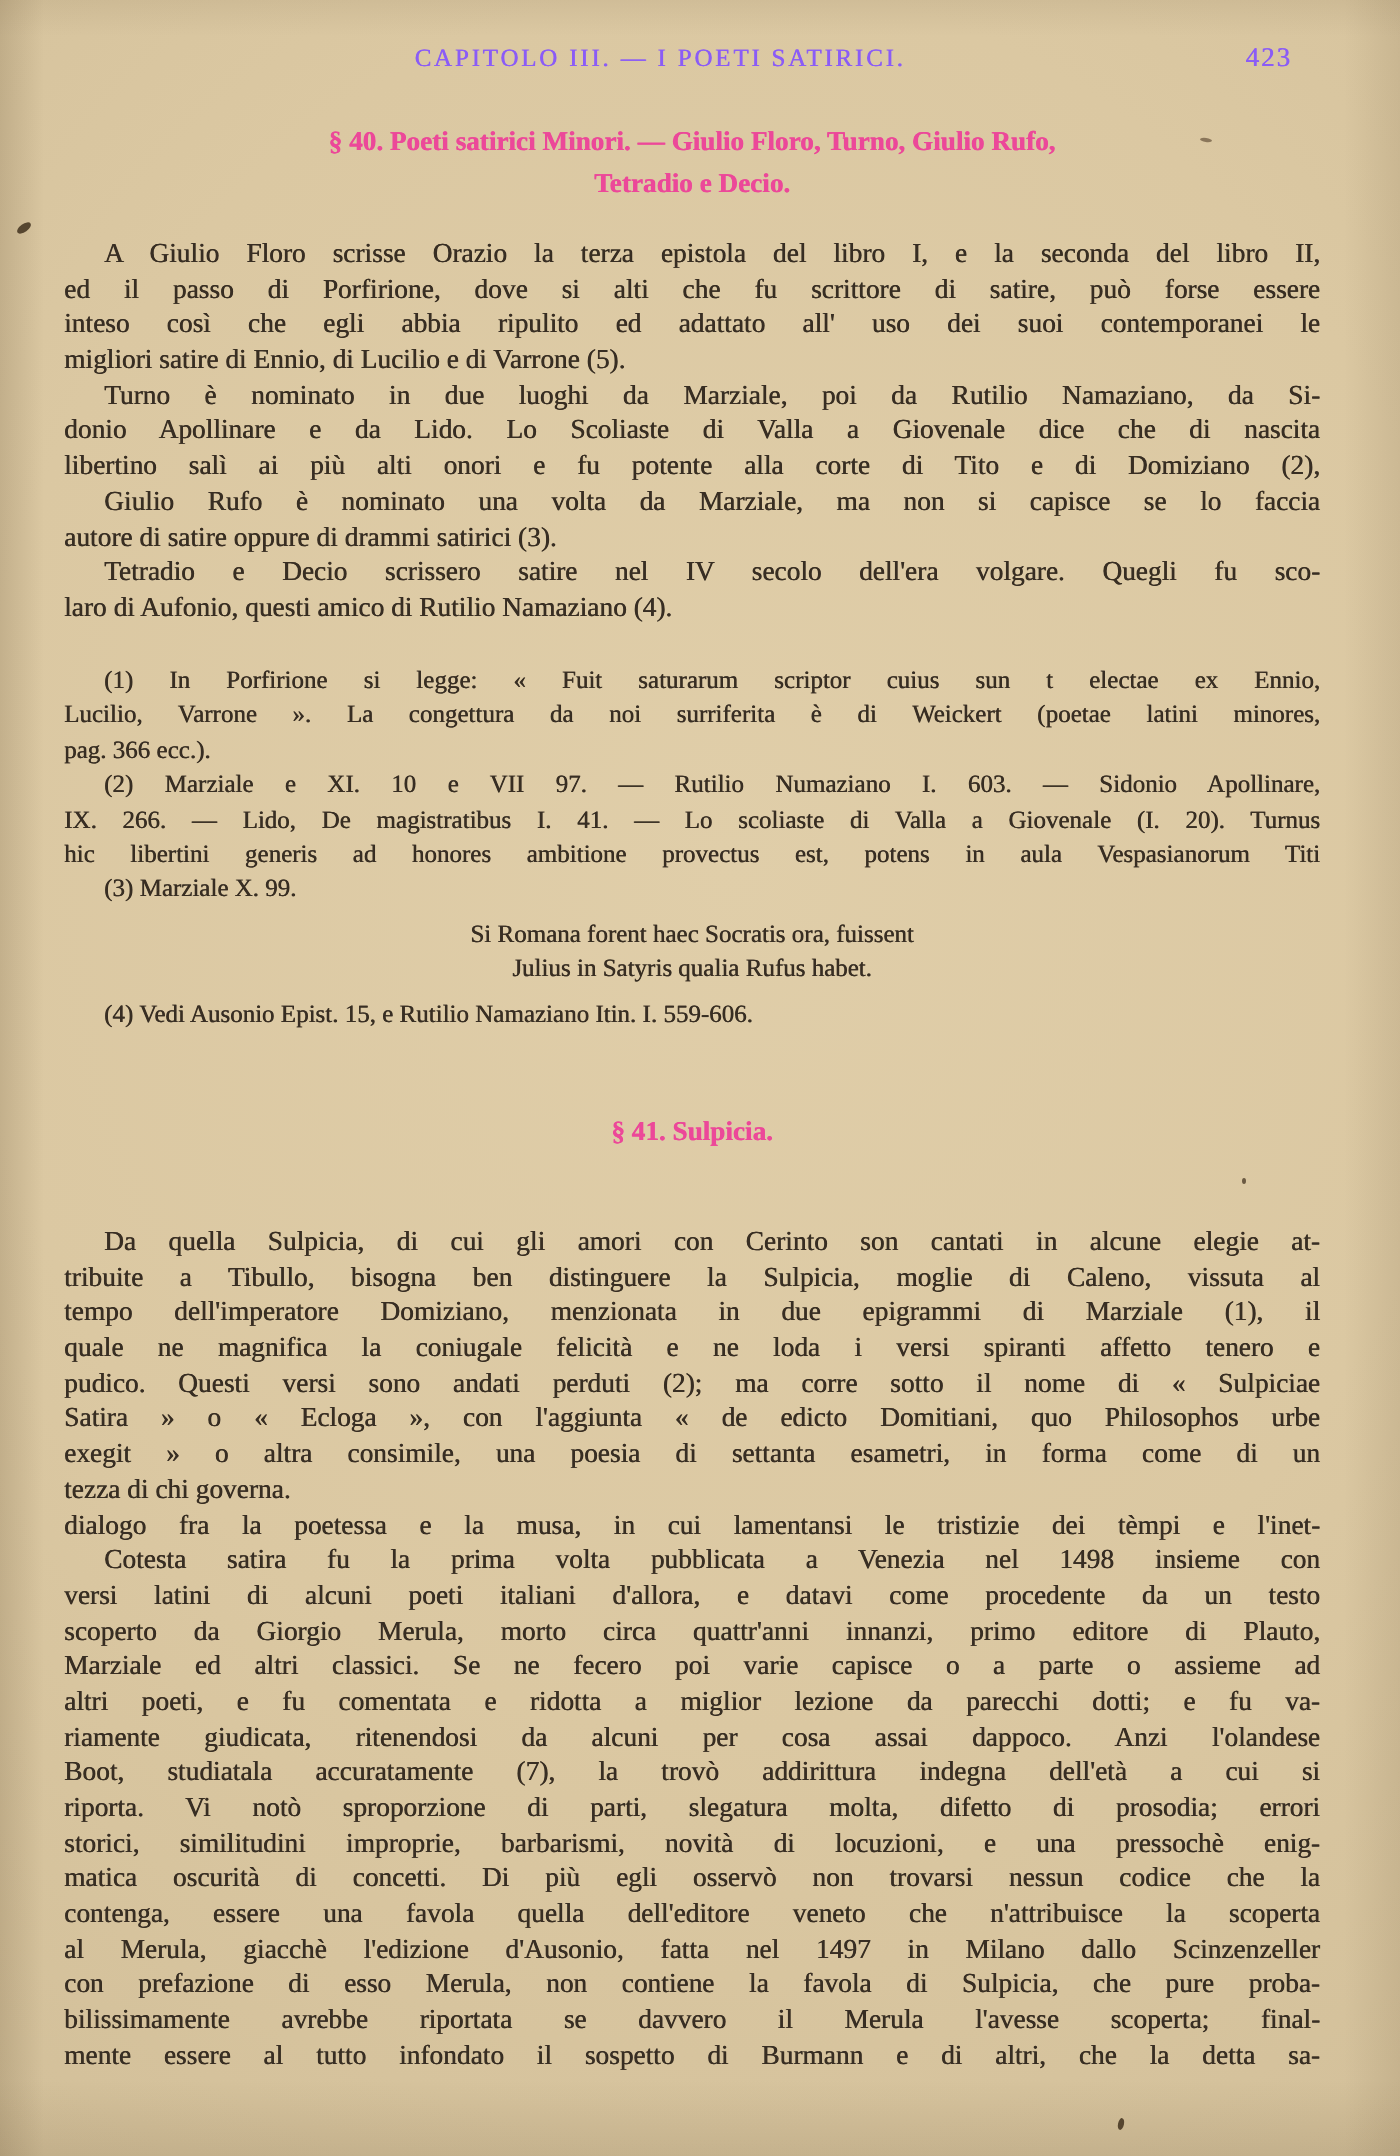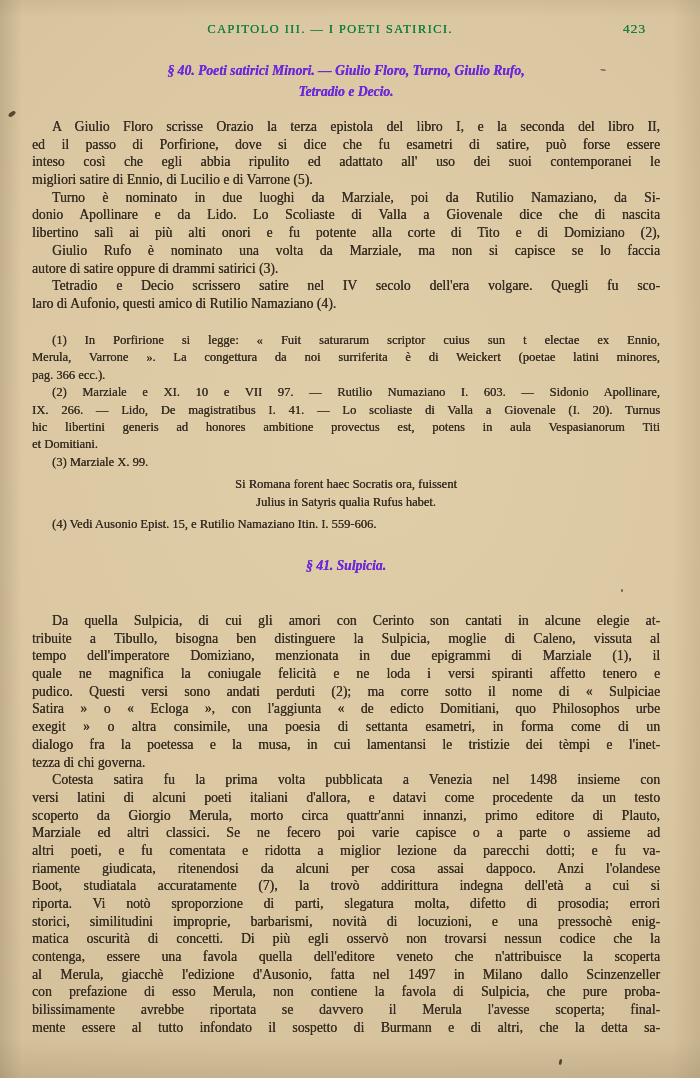--- a/index.html
+++ b/index.html
@@ -25,21 +25,21 @@
   }
 
   
   .running-header {
     position: absolute;
     top: 22px;
     left: 0;
     width: 700px;
     height: 18px;
     font-size: 12.5px;
-    color: #15803d;
+    color: #8b5cf6;
   }
   .header-title {
     position: absolute;
     left: 330px;
     transform: translateX(-50%);
     white-space: nowrap;
     letter-spacing: 1.4px;
   }
   .page-number {
     position: absolute;
@@ -49,22 +49,21 @@
     letter-spacing: 1px;
   }
 
   
   .section-heading {
     position: absolute;
     left: 32px;
     width: 628px;
     font-weight: bold;
     font-size: 13.6px;
-    color: #6d28d9;
-    font-style: italic;
+    color: #ec4899;
   }
   #heading40 { top: 61px; }
   #heading40 .line { line-height: 20.5px; height: 20.5px; }
   #heading41 { top: 557px; }
   #heading41 .line { line-height: 18px; height: 18px; }
 
   
   .body-text {
     position: absolute;
     left: 32px;
@@ -126,21 +125,21 @@
   </div>
 
   <div id="heading40" class="section-heading">
       <div class="line center">§ 40. Poeti satirici Minori. — Giulio Floro, Turno, Giulio Rufo,</div>
       <div class="line center">Tetradio e Decio.</div>
     </div>
 
   <div id="body40" class="body-text">
       <div class="paragraph">
         <div class="line indent just">A Giulio Floro scrisse Orazio la terza epistola del libro I, e la seconda del libro II,</div>
-        <div class="line just">ed il passo di Porfirione, dove si dice che fu esametri di satire, può forse essere</div>
+        <div class="line just">ed il passo di Porfirione, dove si alti che fu scrittore di satire, può forse essere</div>
         <div class="line just">inteso così che egli abbia ripulito ed adattato all' uso dei suoi contemporanei le</div>
         <div class="line">migliori satire di Ennio, di Lucilio e di Varrone (5).</div>
       </div>
       <div class="paragraph">
         <div class="line indent just">Turno è nominato in due luoghi da Marziale, poi da Rutilio Namaziano, da Si-</div>
         <div class="line just">donio Apollinare e da Lido. Lo Scoliaste di Valla a Giovenale dice che di nascita</div>
         <div class="line just">libertino salì ai più alti onori e fu potente alla corte di Tito e di Domiziano (2),</div>
       </div>
       <div class="paragraph">
         <div class="line indent just">Giulio Rufo è nominato una volta da Marziale, ma non si capisce se lo faccia</div>
@@ -148,28 +147,27 @@
       </div>
       <div class="paragraph">
         <div class="line indent just">Tetradio e Decio scrissero satire nel IV secolo dell'era volgare. Quegli fu sco-</div>
         <div class="line">laro di Aufonio, questi amico di Rutilio Namaziano (4).</div>
       </div>
     </div>
 
   <div id="footnotes" class="footnotes">
       <div class="footnote">
         <div class="line indent just">(1) In Porfirione si legge: « Fuit saturarum scriptor cuius sun t electae ex Ennio,</div>
-        <div class="line just">Merula, Varrone ». La congettura da noi surriferita è di Weickert (poetae latini minores,</div>
+        <div class="line just">Lucilio, Varrone ». La congettura da noi surriferita è di Weickert (poetae latini minores,</div>
         <div class="line">pag. 366 ecc.).</div>
       </div>
       <div class="footnote">
         <div class="line indent just">(2) Marziale e XI. 10 e VII 97. — Rutilio Numaziano I. 603. — Sidonio Apollinare,</div>
         <div class="line just">IX. 266. — Lido, De magistratibus I. 41. — Lo scoliaste di Valla a Giovenale (I. 20). Turnus</div>
         <div class="line just">hic libertini generis ad honores ambitione provectus est, potens in aula Vespasianorum Titi</div>
-        <div class="line">et Domitiani.</div>
       </div>
       <div class="footnote">
         <div class="line indent">(3) Marziale X. 99.</div>
       </div>
       <div class="footnote-verse">
         <div class="line center">Si Romana forent haec Socratis ora, fuissent</div>
         <div class="line center">Julius in Satyris qualia Rufus habet.</div>
       </div>
       <div class="footnote">
         <div class="line indent">(4) Vedi Ausonio Epist. 15, e Rutilio Namaziano Itin. I. 559-606.</div>
@@ -182,22 +180,22 @@
 
   <div id="body41" class="body-text">
       <div class="paragraph">
         <div class="line indent just">Da quella Sulpicia, di cui gli amori con Cerinto son cantati in alcune elegie at-</div>
         <div class="line just">tribuite a Tibullo, bisogna ben distinguere la Sulpicia, moglie di Caleno, vissuta al</div>
         <div class="line just">tempo dell'imperatore Domiziano, menzionata in due epigrammi di Marziale (1), il</div>
         <div class="line just">quale ne magnifica la coniugale felicità e ne loda i versi spiranti affetto tenero e</div>
         <div class="line just">pudico. Questi versi sono andati perduti (2); ma corre sotto il nome di « Sulpiciae</div>
         <div class="line just">Satira » o « Ecloga », con l'aggiunta « de edicto Domitiani, quo Philosophos urbe</div>
         <div class="line just">exegit » o altra consimile, una poesia di settanta esametri, in forma come di un</div>
+        <div class="line">tezza di chi governa.</div>
         <div class="line just">dialogo fra la poetessa e la musa, in cui lamentansi le tristizie dei tèmpi e l'inet-</div>
-        <div class="line">tezza di chi governa.</div>
       </div>
       <div class="paragraph">
         <div class="line indent just">Cotesta satira fu la prima volta pubblicata a Venezia nel 1498 insieme con</div>
         <div class="line just">versi latini di alcuni poeti italiani d'allora, e datavi come procedente da un testo</div>
         <div class="line just">scoperto da Giorgio Merula, morto circa quattr'anni innanzi, primo editore di Plauto,</div>
         <div class="line just">Marziale ed altri classici. Se ne fecero poi varie capisce o a parte o assieme ad</div>
         <div class="line just">altri poeti, e fu comentata e ridotta a miglior lezione da parecchi dotti; e fu va-</div>
         <div class="line just">riamente giudicata, ritenendosi da alcuni per cosa assai dappoco. Anzi l'olandese</div>
         <div class="line just">Boot, studiatala accuratamente (7), la trovò addirittura indegna dell'età a cui si</div>
         <div class="line just">riporta. Vi notò sproporzione di parti, slegatura molta, difetto di prosodia; errori</div>

